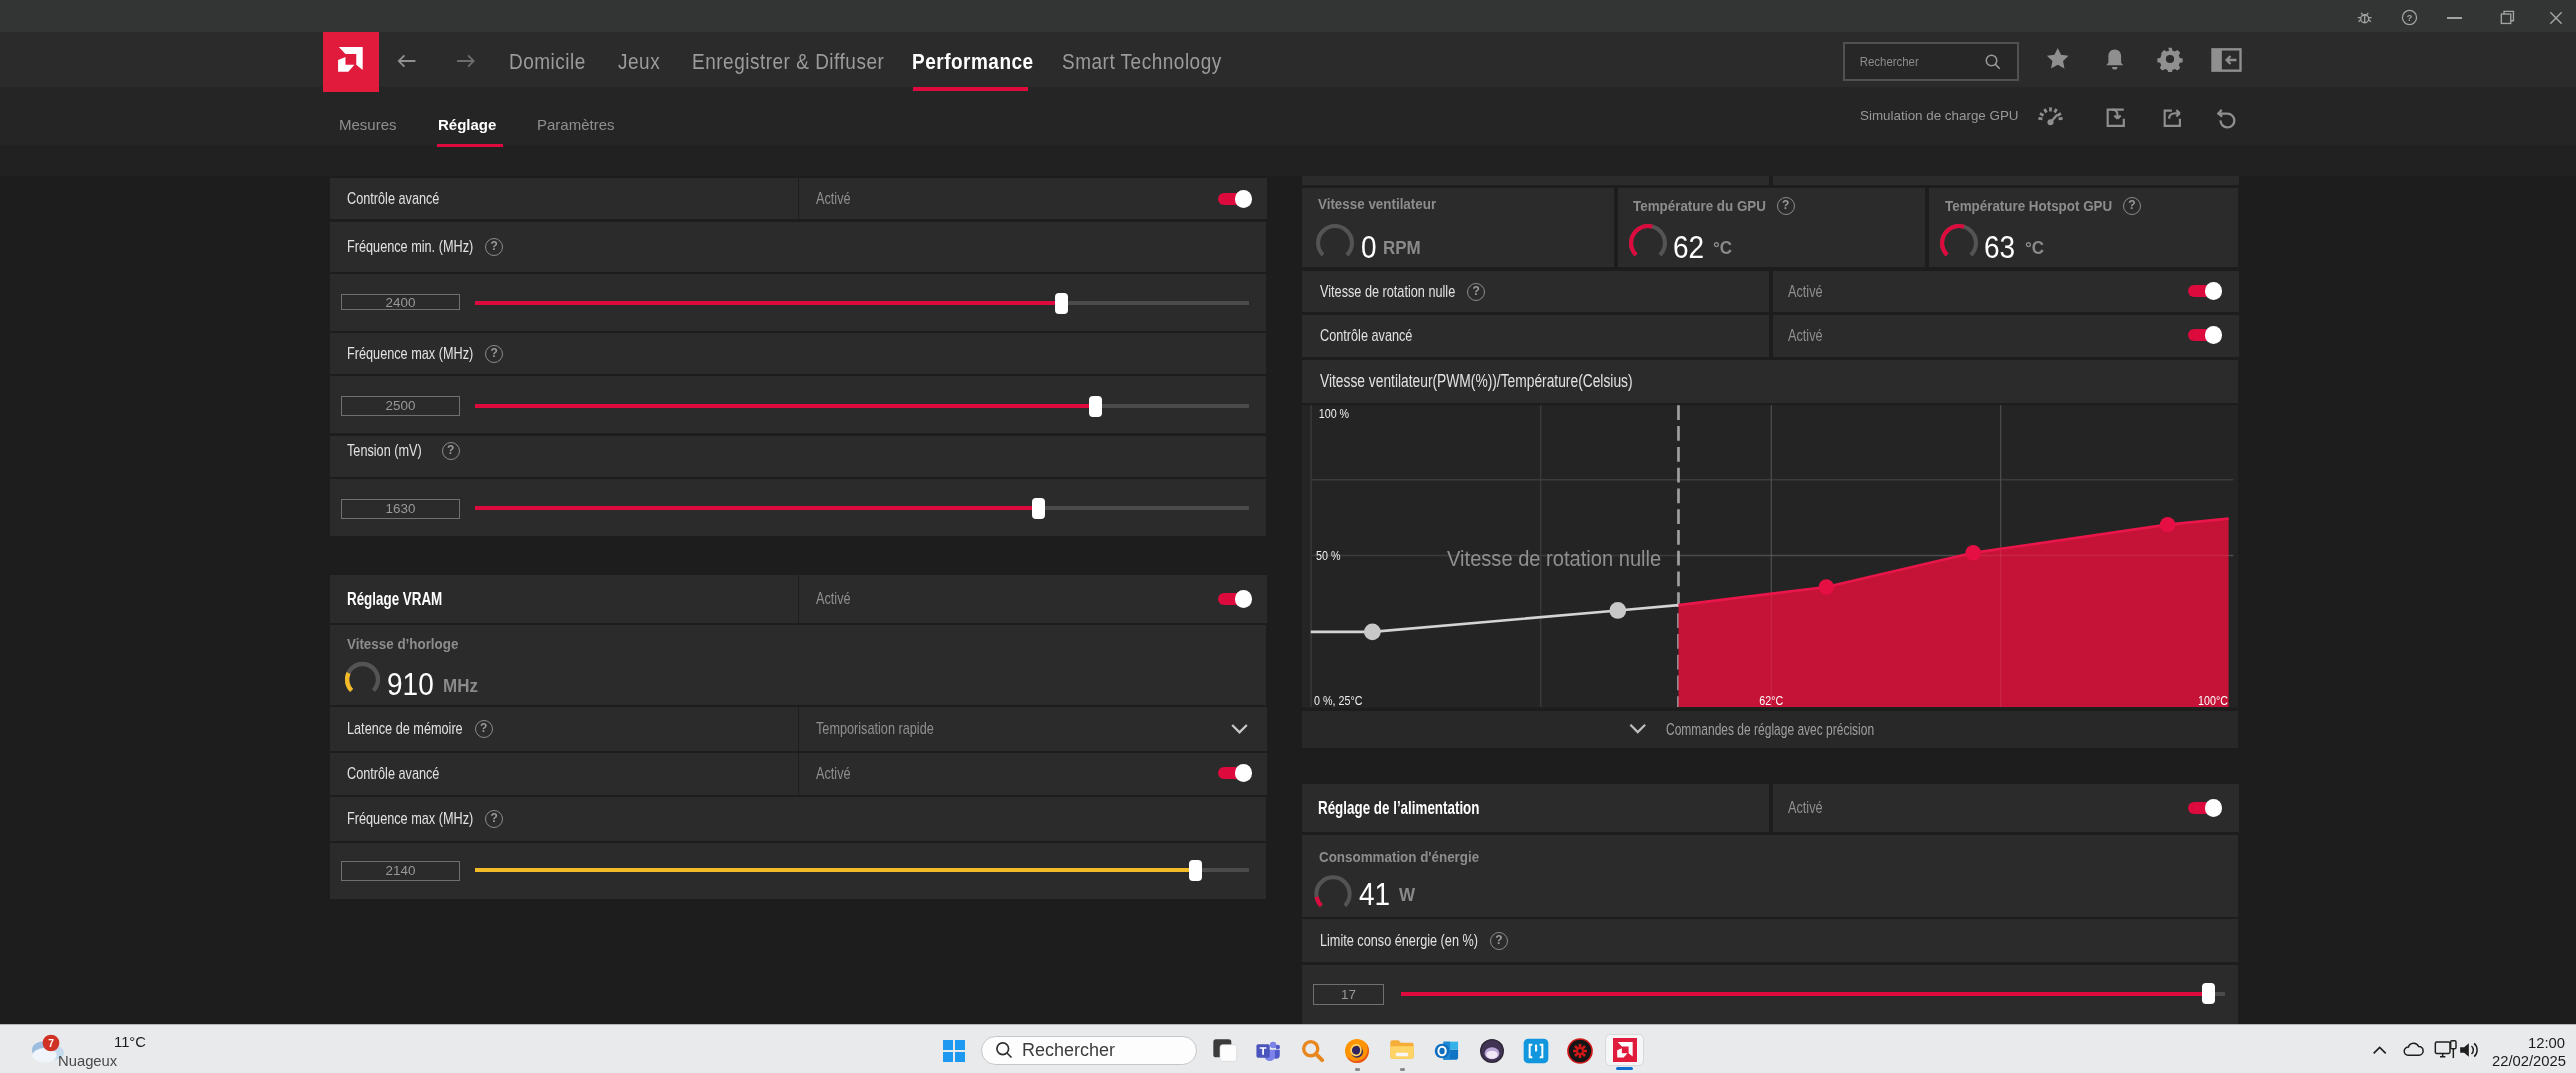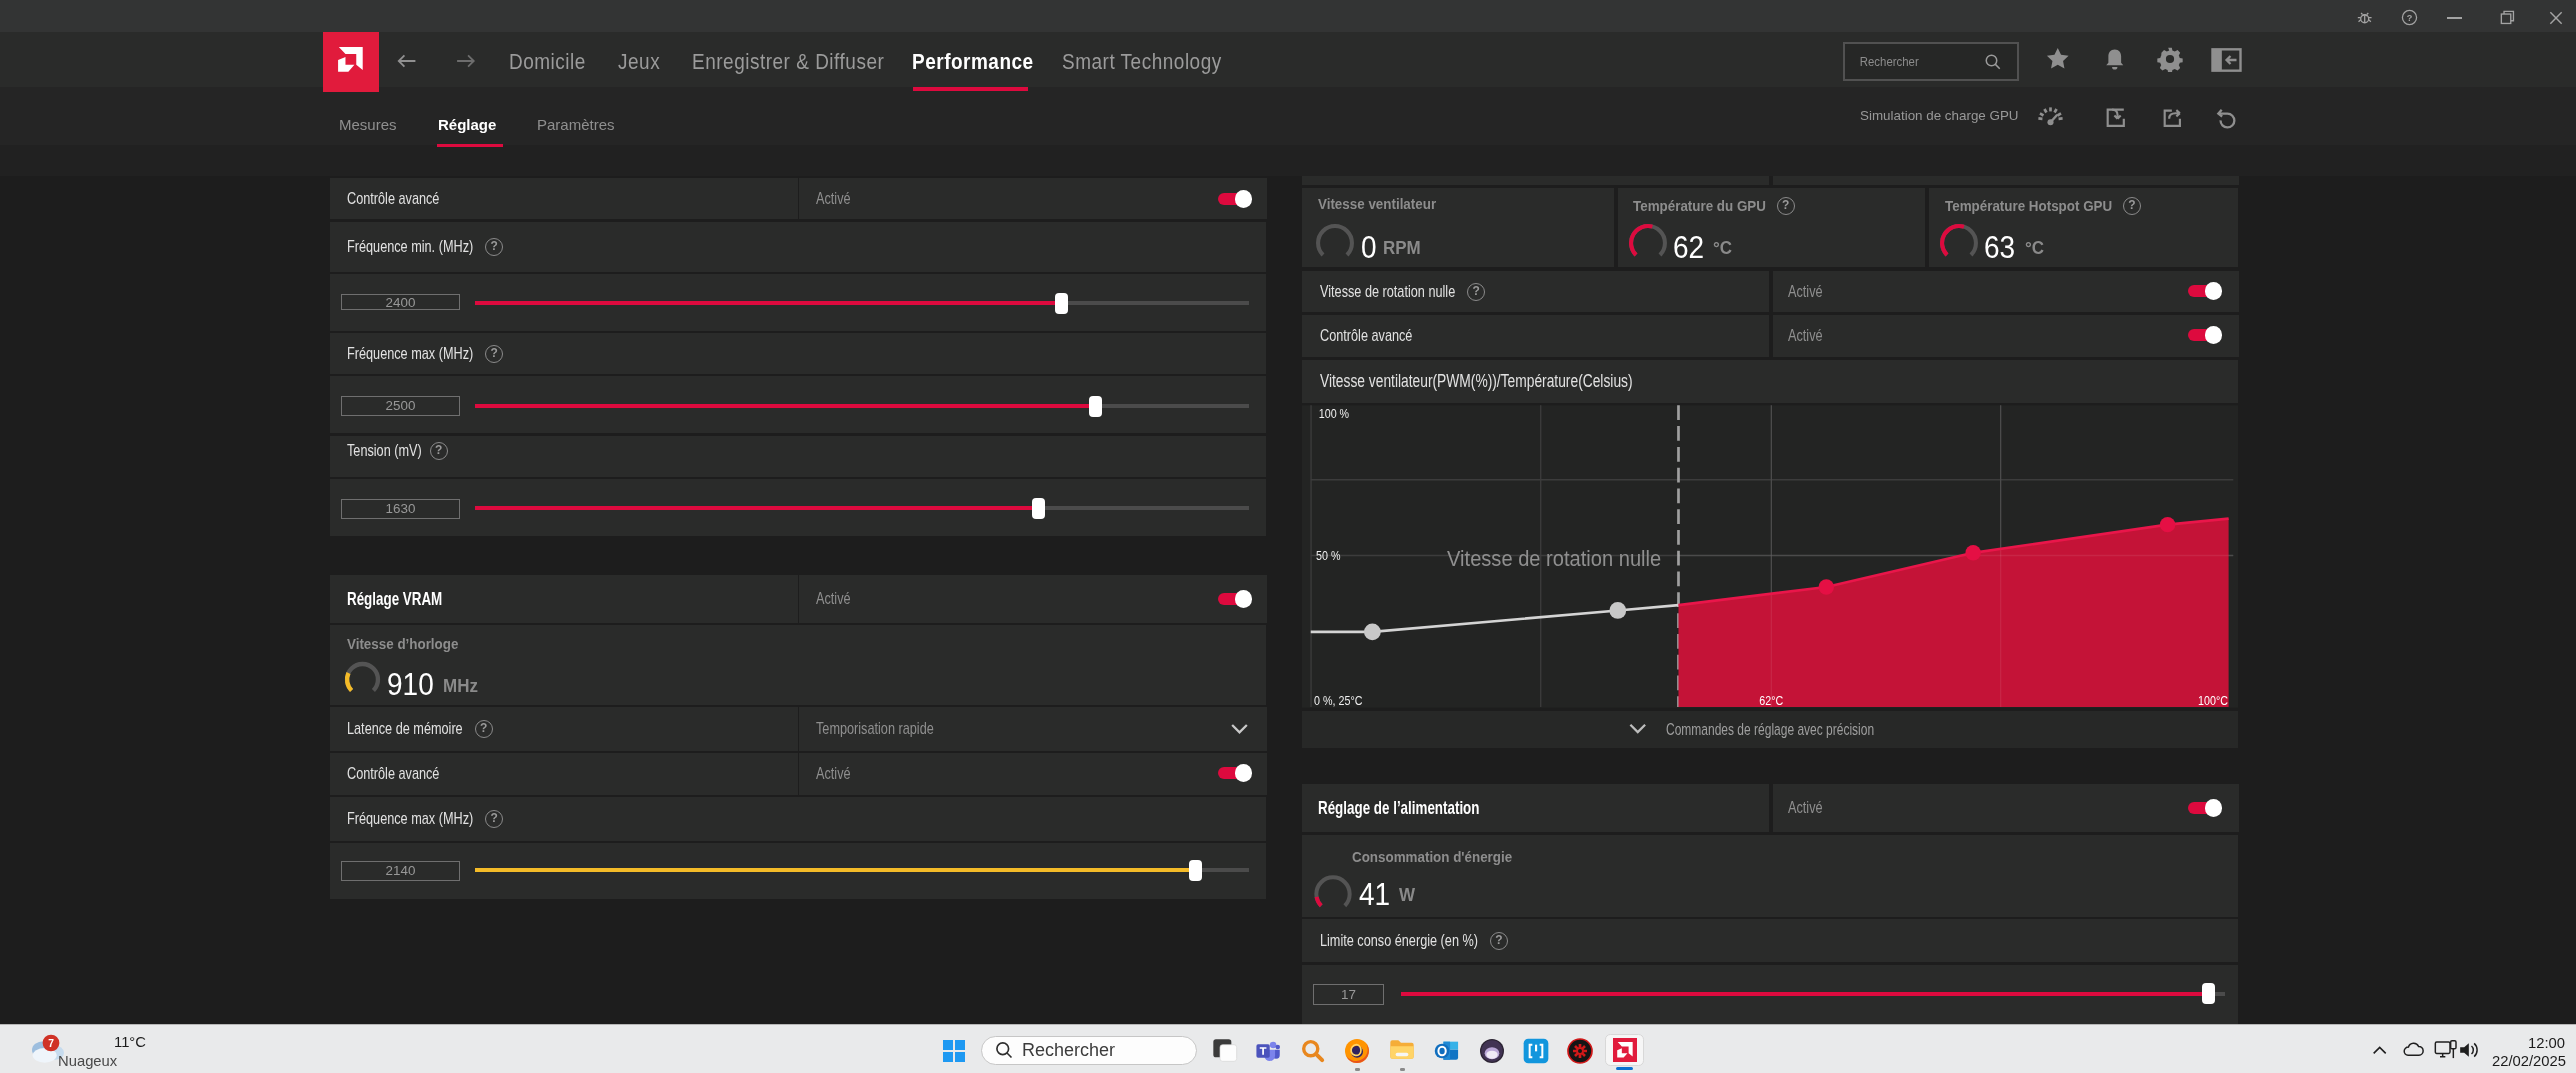--- a/index.html
+++ b/index.html
@@ -208,21 +208,21 @@
       <span class="qm">?</span>
     </div>
 
   <div class="cell" style="left:330px;top:376px;width:936px;height:57px;"></div>
   <div class="input" style="left:341px;top:396px;width:119px;height:19.5px;">2500</div>
   <div class="track" style="left:475px;top:404px;width:774px;"></div>
   <div class="fill red" style="left:475px;top:404px;width:614px;"></div>
   <div class="thumb" style="left:1089px;top:396px;"></div>
 
   <div class="cell" style="left:330px;top:436px;width:936px;height:41px;"></div>
-  <div class="lbl" style="left:347px;top:436px;height:30px;gap:8px;">
+  <div class="lbl" style="left:347px;top:436px;height:30px;gap:20px;">
       <span class="tx">Tension (mV)</span> 
       <span class="qm">?</span>
     </div>
 
   <div class="cell" style="left:330px;top:479px;width:936px;height:57px;"></div>
   <div class="input" style="left:341px;top:499px;width:119px;height:19.5px;">1630</div>
   <div class="track" style="left:475px;top:506px;width:774px;"></div>
   <div class="fill red" style="left:475px;top:506px;width:557px;"></div>
   <div class="thumb" style="left:1032px;top:498px;"></div>
 
@@ -396,21 +396,21 @@
       <span class="tx">Réglage de l’alimentation</span>
     </div>
   <div class="lbl mut" style="left:1788px;top:784px;height:48px;">
       <span class="tx">Activé</span>
     </div>
   <div class="toggle" style="left:2188px;top:802px;">
       <div class="knob"></div>
     </div>
 
   <div class="cell" style="left:1302px;top:835px;width:936px;height:82px;"></div>
-  <div class="cardtitle" style="left:1319px;top:850px;margin-left:33px;">
+  <div class="cardtitle" style="left:1319px;top:850px;">
       <span class="tx2">Consommation d'énergie</span>
     </div>
   <svg class="abs" style="left:1313px;top:874px;" width="40" height="40" viewBox="-30 -30 60 60">
     <path d="M -17.68 17.68 A 25 25 0 1 1 17.68 17.68" fill="none" stroke="#545454" stroke-width="6"></path>
     <path d="M -17.68 17.68 A 25 25 0 0 1 -24.62 4.34" fill="none" stroke="#dd0a3e" stroke-width="6"></path>
   </svg>
   <div class="value" style="left:1359px;top:879px;line-height:31px;">41</div>
   <div class="unit" style="left:1399px;top:885px;">W</div>
 
   <div class="cell" style="left:1302px;top:919px;width:936px;height:43px;"></div>

